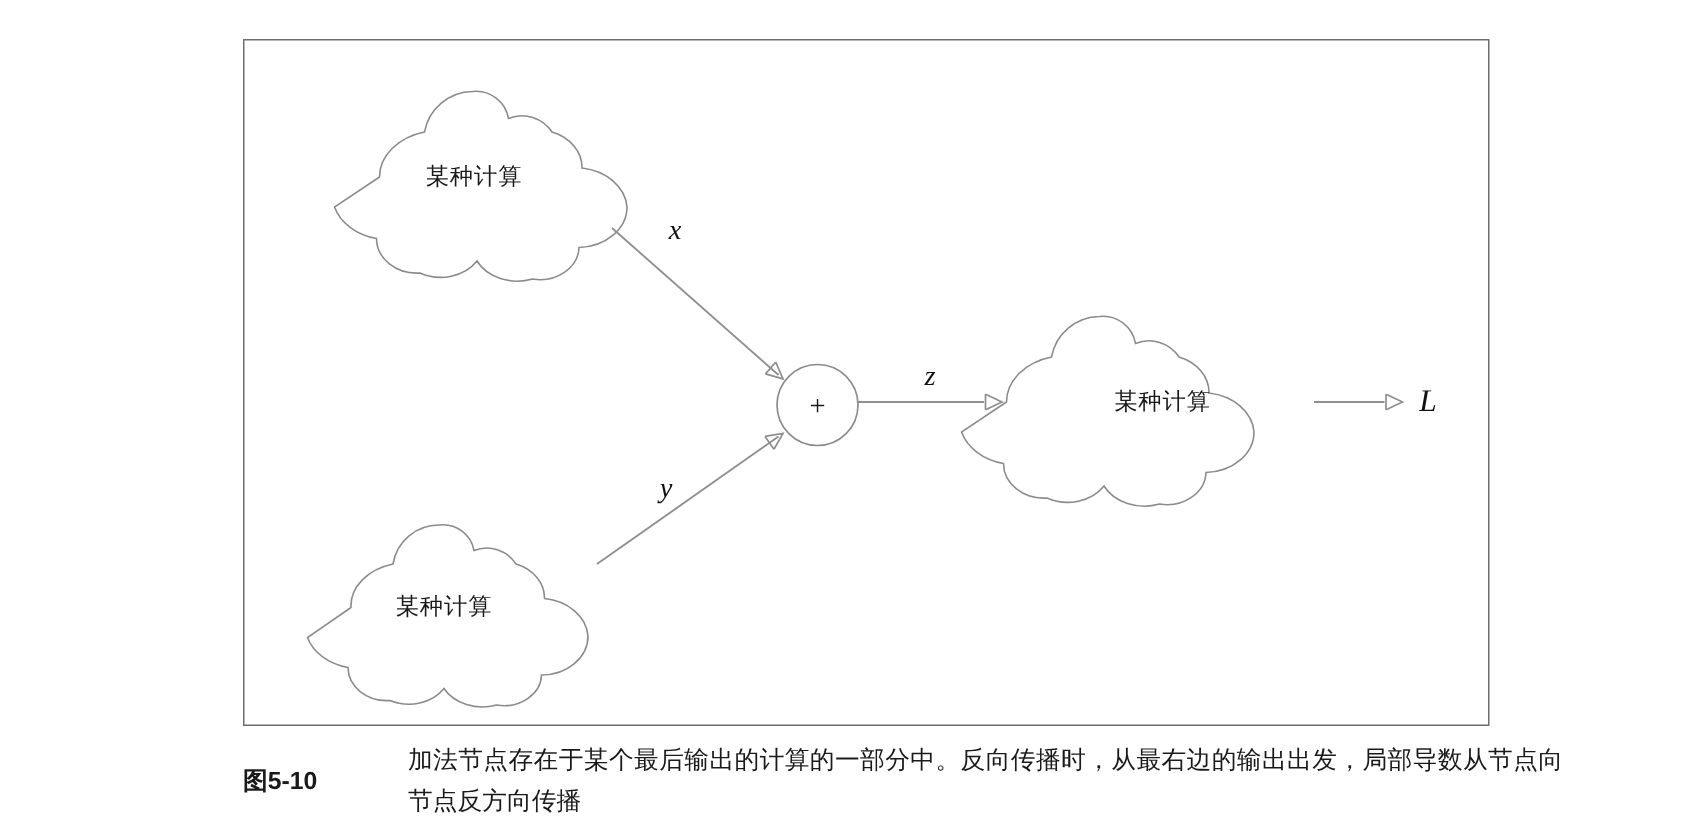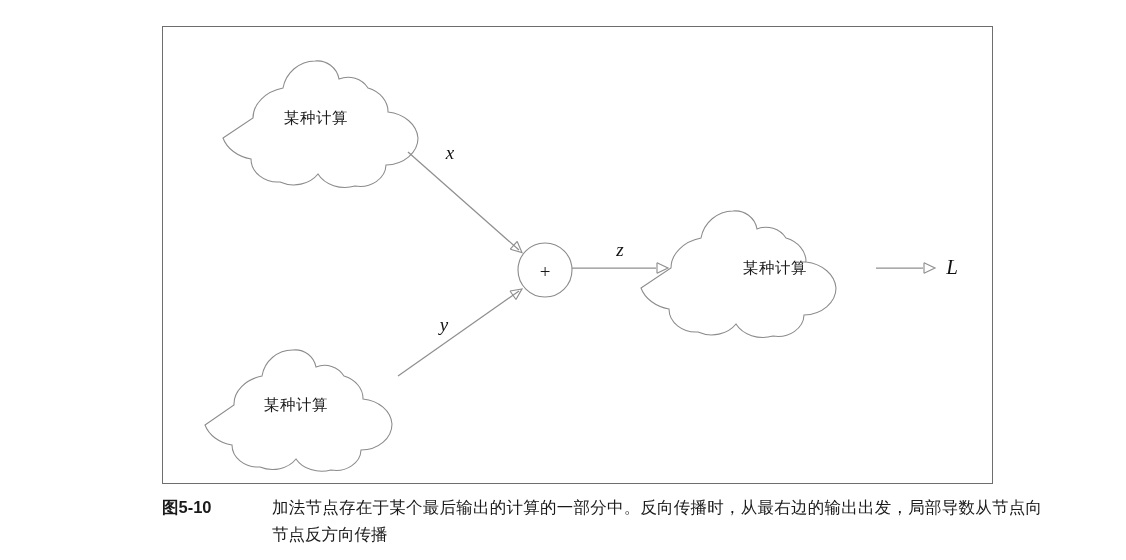--- a/index.html
+++ b/index.html
@@ -87,21 +87,21 @@
     left: 162px;
     top: 494px;
     width: 880px;
     font-family: "Liberation Sans", "DejaVu Sans", sans-serif;
     font-size: 16.5px;
     line-height: 27px;
     color: #1a1a1a;
   }
   .caption-row {
     display: flex;
-    align-items: flex-start;
+    align-items: center;
   }
   .caption-label {
     flex: 0 0 auto;
     width: 78px;
     font-weight: bold;
     font-family: "Liberation Sans", "DejaVu Sans", sans-serif;
     letter-spacing: 0px;
   }
   .caption-text {
     flex: 1 1 auto;

